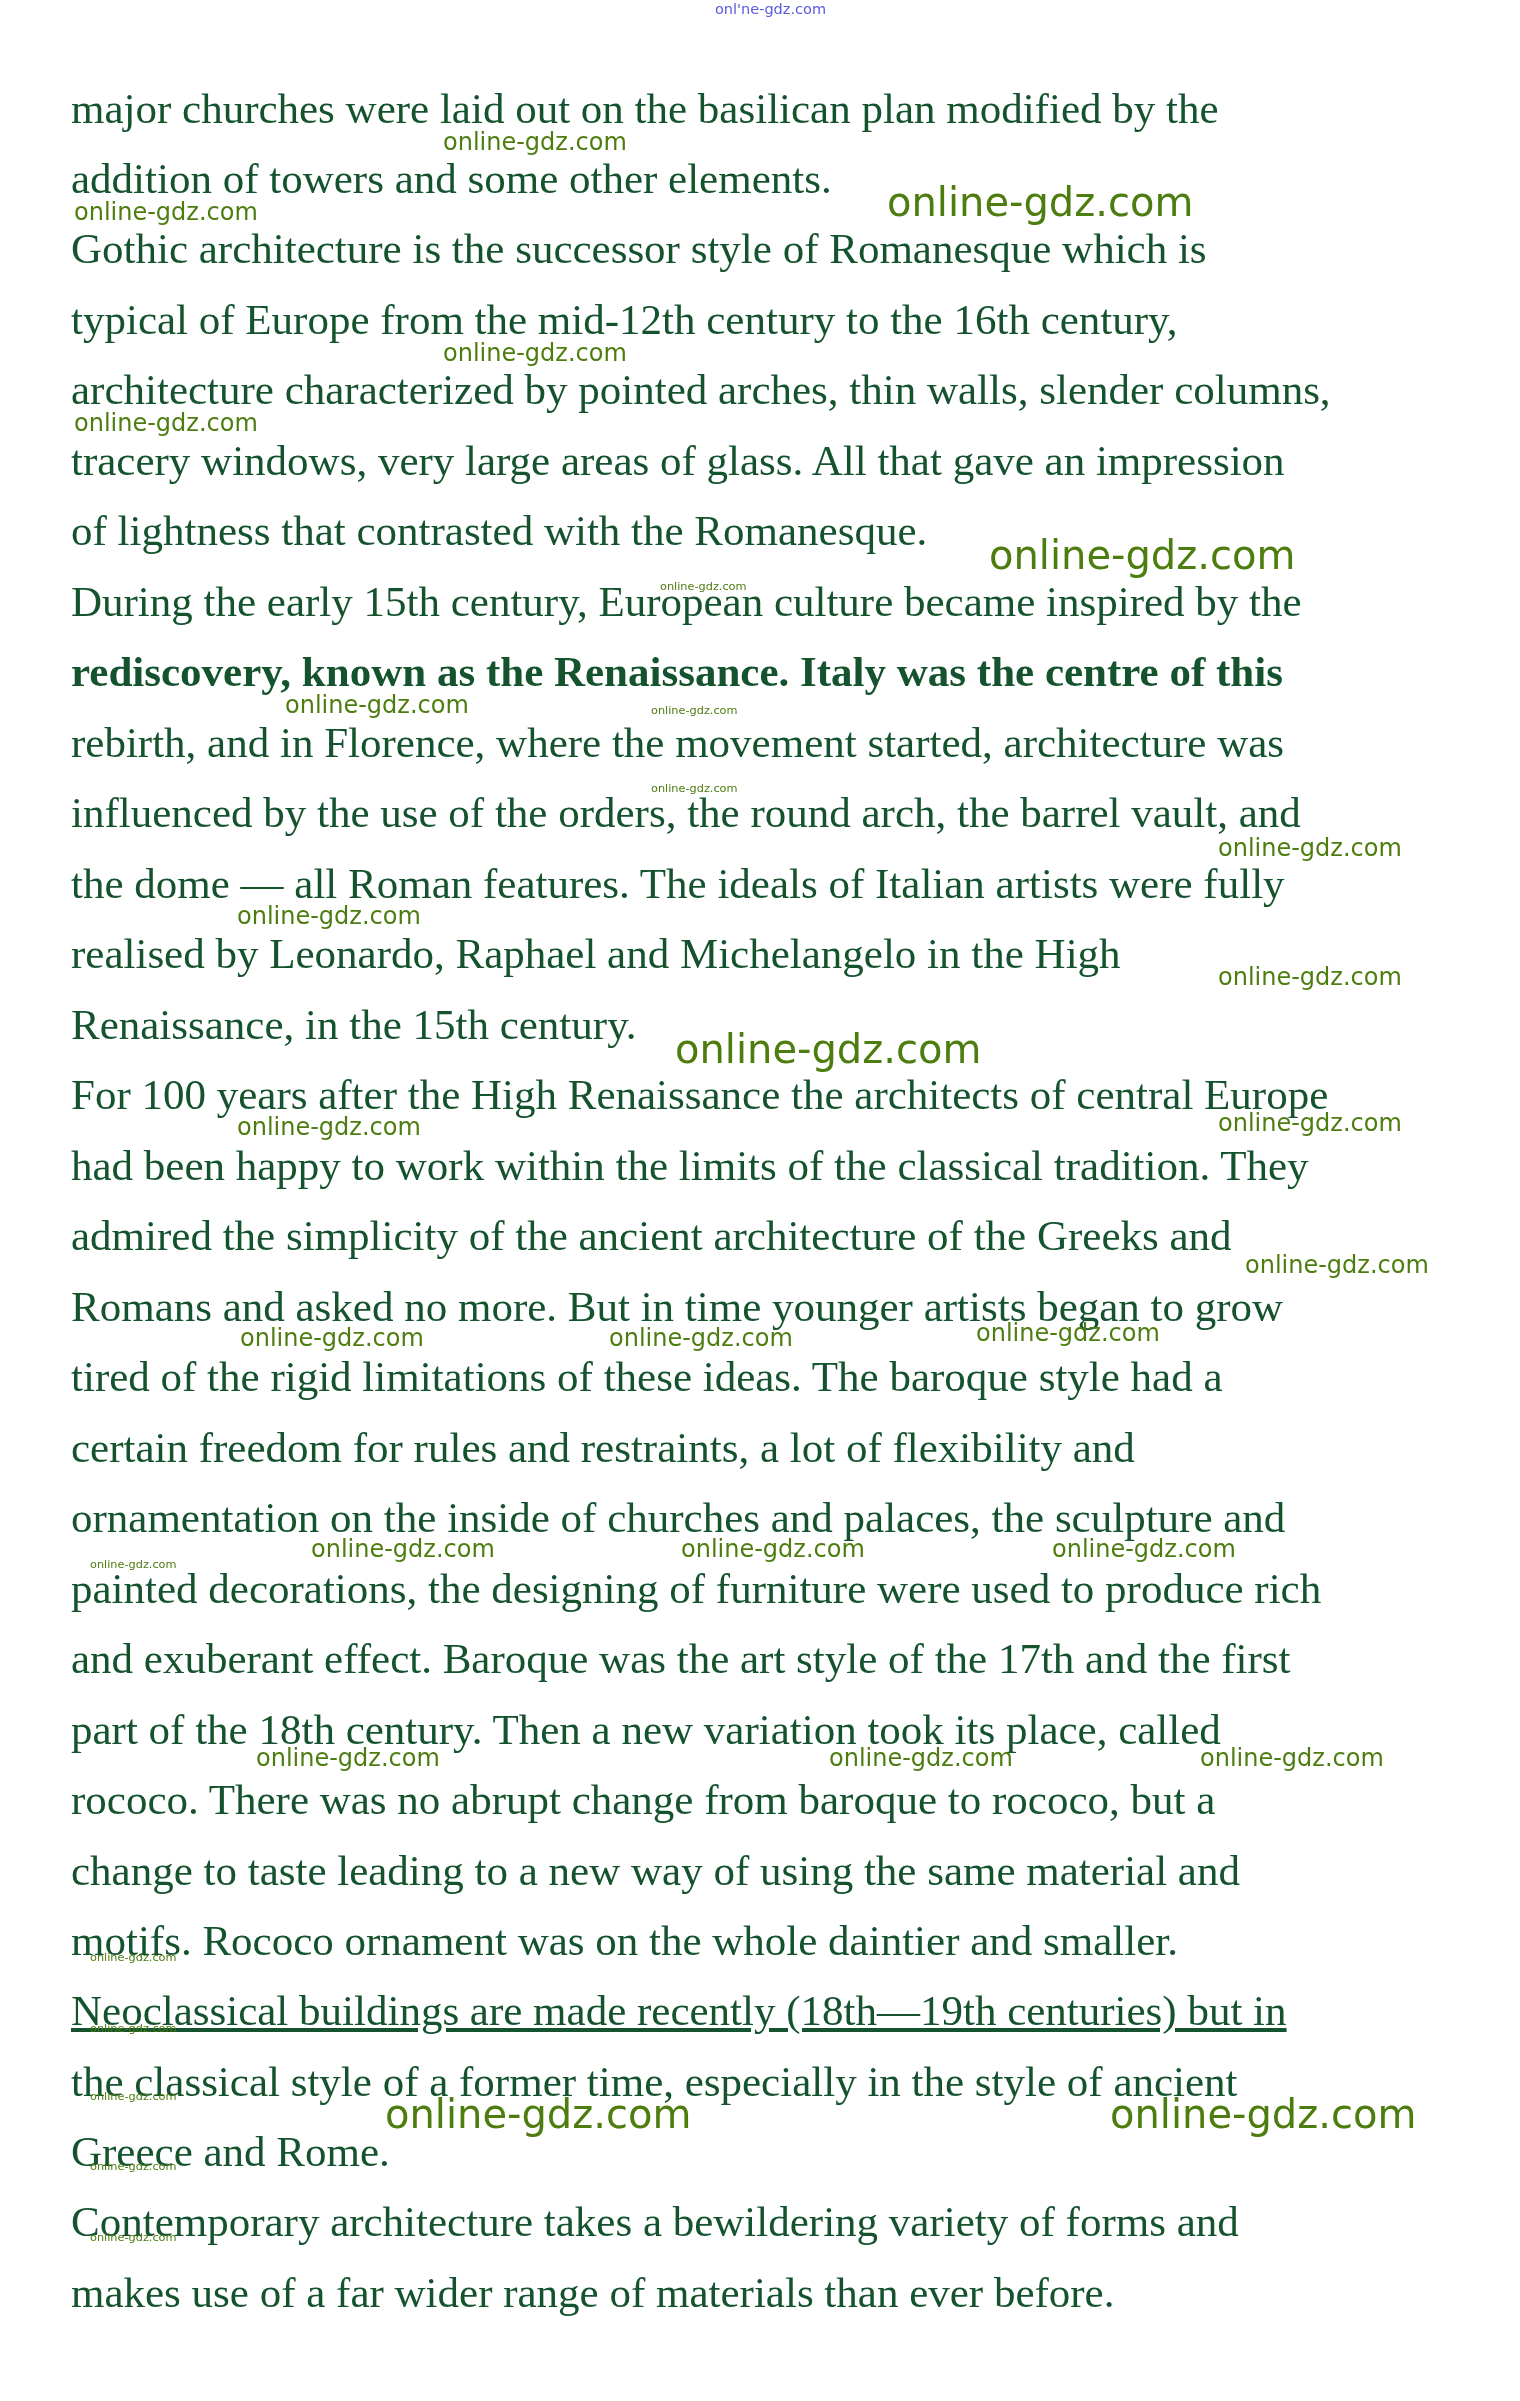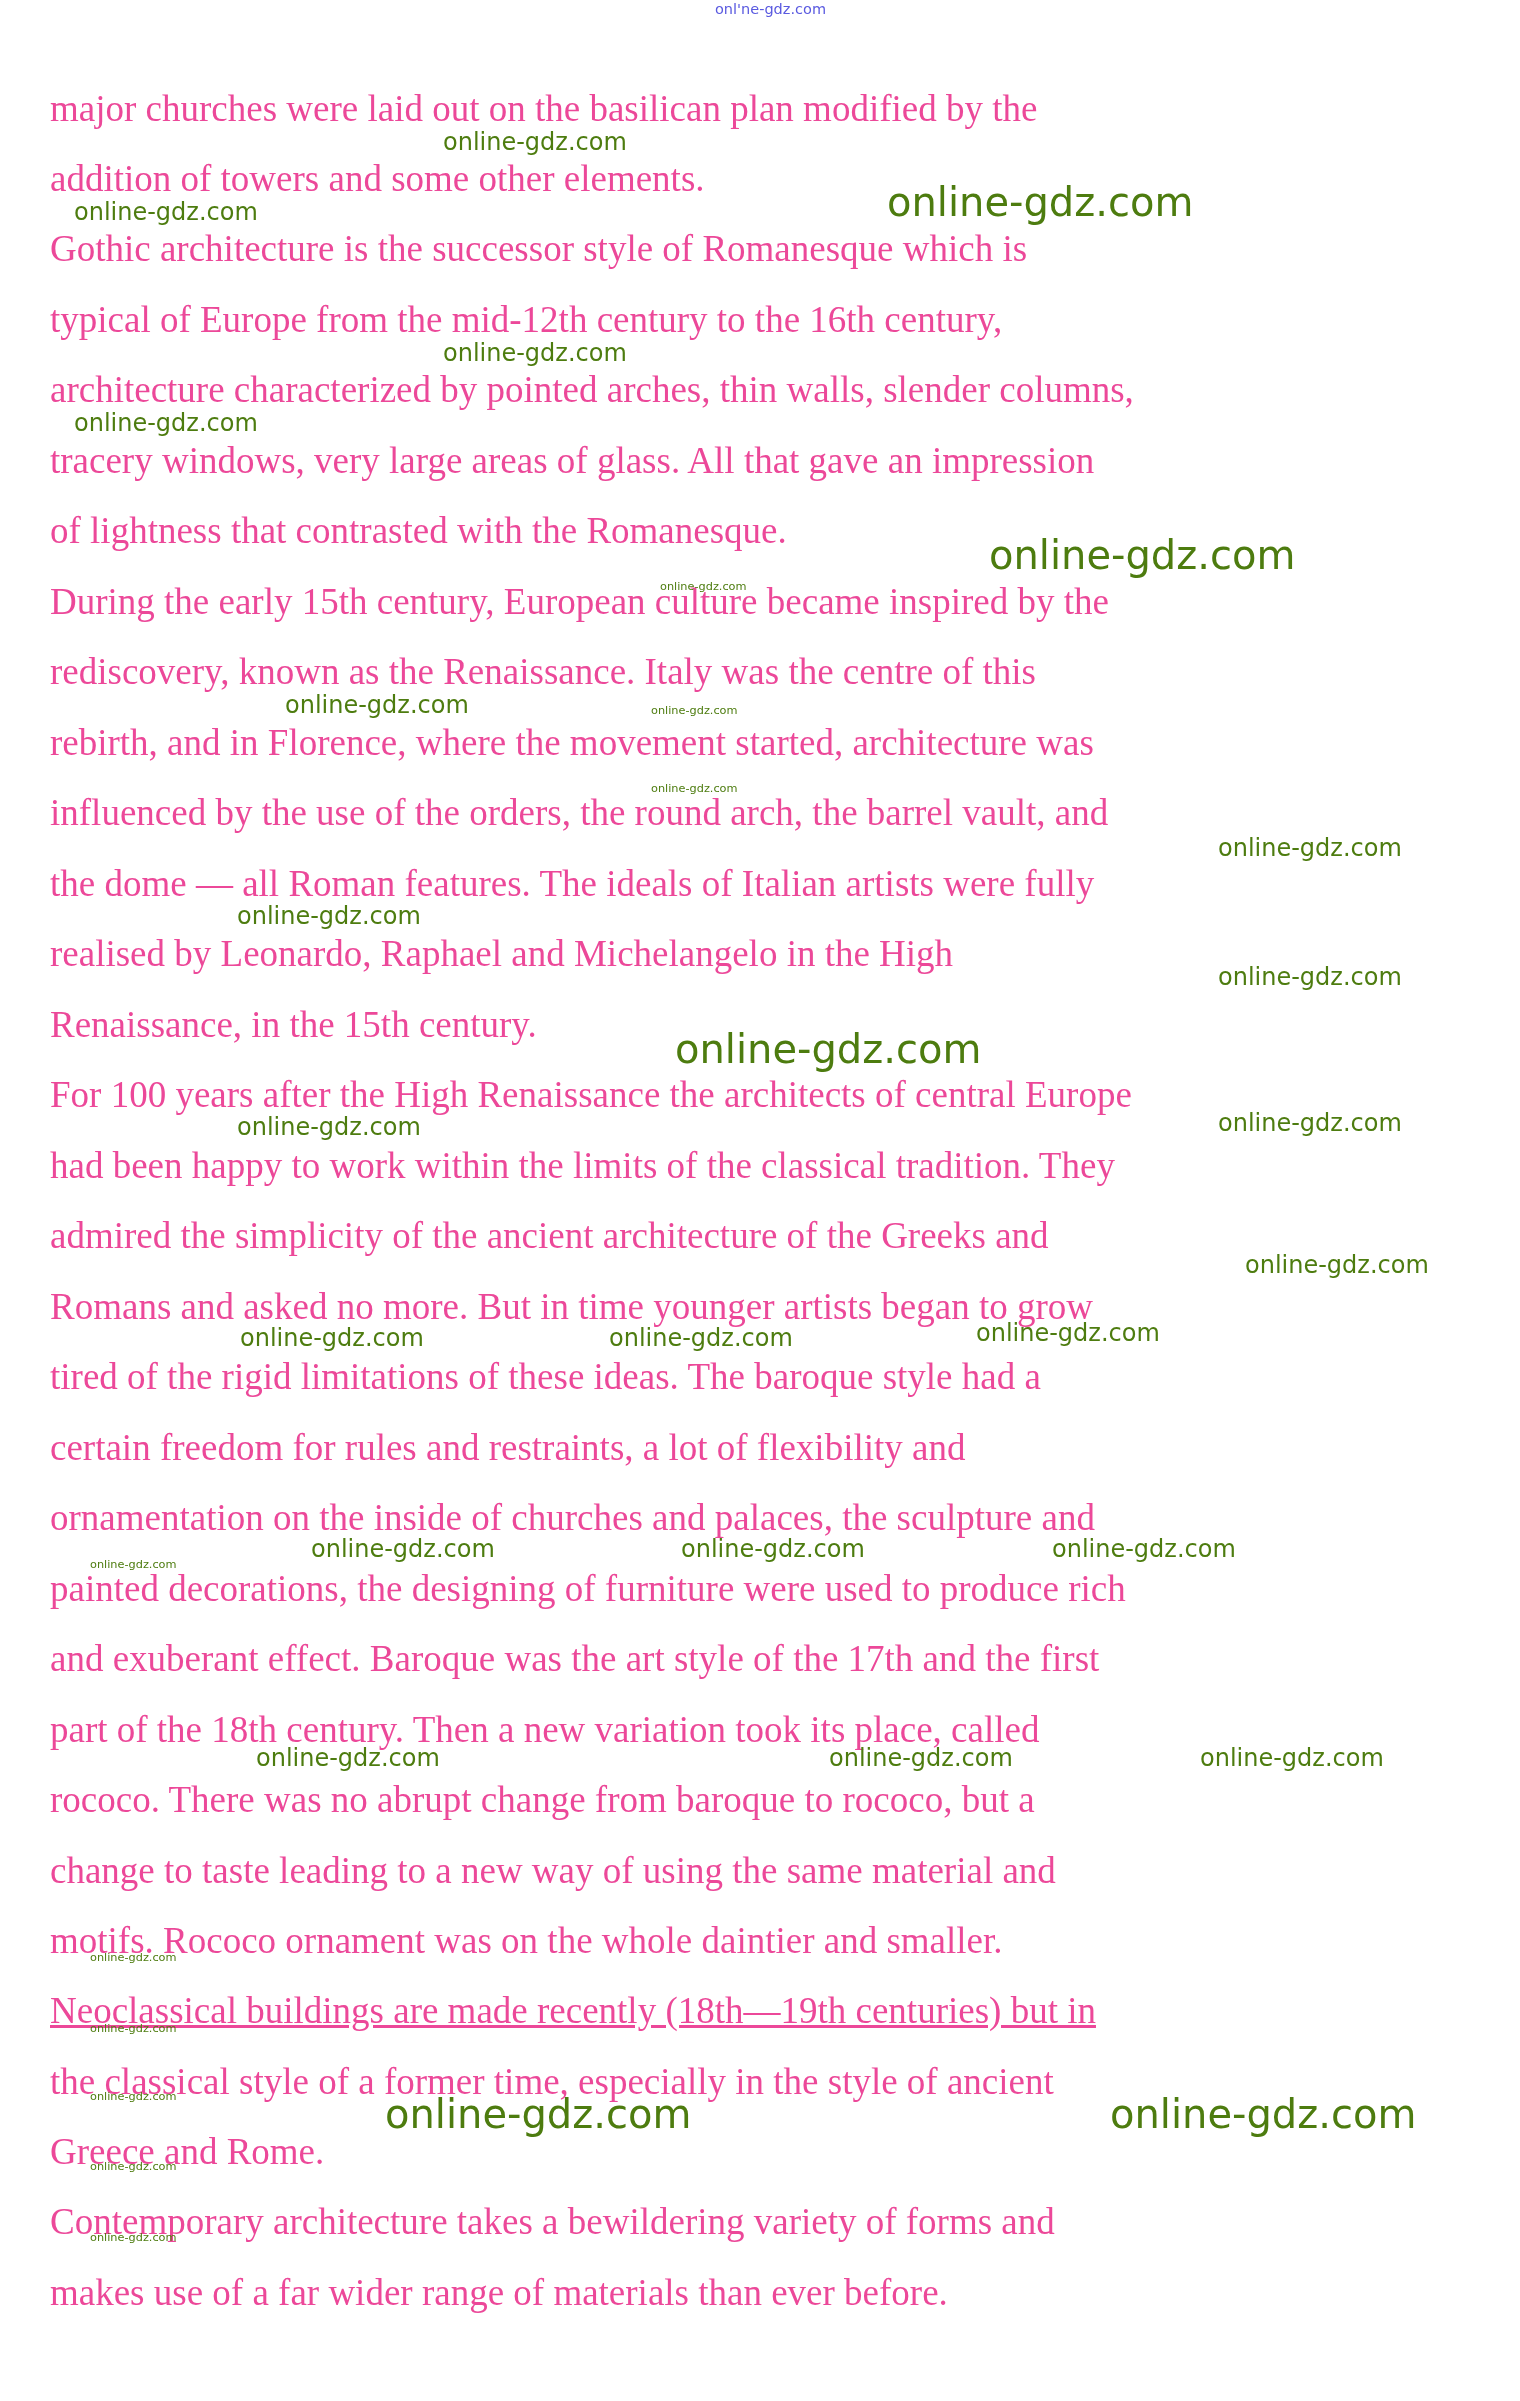--- a/index.html
+++ b/index.html
@@ -1,21 +1,21 @@
 <!DOCTYPE html>
 <html style="font-size:13px"><head>
 <meta charset="utf-8">
 <style>
   html, body { margin:0; padding:0; background:#ffffff; }
   body { width:1520px; height:2401px; position:relative; overflow:hidden; }
   .page { position:absolute; left:0; top:0; width:1520px; height:2401px; }
   .line {
-    position:absolute; left:50px; white-space:nowrap;
+    position:absolute; left:71px; white-space:nowrap;
     font-family:"Liberation Serif", "DejaVu Serif", serif;
-    font-size:37px; line-height:48px; color:#ec4899;
+    font-size:43px; line-height:48px; color:#14532d;
   }
   .wm {
     position:absolute; white-space:nowrap;
     font-family:"DejaVu Sans", "Liberation Sans", sans-serif;
     color:#4d7c0f; line-height:1;
   }
   .wm-s { font-size:24px; }
   .wm-l { font-size:40px; }
   .wm-xs { font-size:11.3px; }
   .wm-top { font-size:14.5px; color:#5a5ae0; }
@@ -29,21 +29,21 @@
 
   <div>
     <div class="line" style="top:85px;">major churches were laid out on the basilican plan modified by the</div>
     <div class="line" style="top:155px;">addition of towers and some other elements.</div>
     <div class="line" style="top:225px;">Gothic architecture is the successor style of Romanesque which is</div>
     <div class="line" style="top:296px;">typical of Europe from the mid-12th century to the 16th century,</div>
     <div class="line" style="top:366px;">architecture characterized by pointed arches, thin walls, slender columns,</div>
     <div class="line" style="top:437px;">tracery windows, very large areas of glass. All that gave an impression</div>
     <div class="line" style="top:507px;">of lightness that contrasted with the Romanesque.</div>
     <div class="line" style="top:578px;">During the early 15th century, European culture became inspired by the</div>
-    <div class="line" style="top:648px;">rediscovery, known as the Renaissance. Italy was the centre of this</div>
+    <div class="line" style="top:648px;font-weight:bold;">rediscovery, known as the Renaissance. Italy was the centre of this</div>
     <div class="line" style="top:719px;">rebirth, and in Florence, where the movement started, architecture was</div>
     <div class="line" style="top:789px;">influenced by the use of the orders, the round arch, the barrel vault, and</div>
     <div class="line" style="top:860px;">the dome — all Roman features. The ideals of Italian artists were fully</div>
     <div class="line" style="top:930px;">realised by Leonardo, Raphael and Michelangelo in the High</div>
     <div class="line" style="top:1001px;">Renaissance, in the 15th century.</div>
     <div class="line" style="top:1071px;">For 100 years after the High Renaissance the architects of central Europe</div>
     <div class="line" style="top:1142px;">had been happy to work within the limits of the classical tradition. They</div>
     <div class="line" style="top:1212px;">admired the simplicity of the ancient architecture of the Greeks and</div>
     <div class="line" style="top:1283px;">Romans and asked no more. But in time younger artists began to grow</div>
     <div class="line" style="top:1353px;">tired of the rigid limitations of these ideas. The baroque style had a</div>

